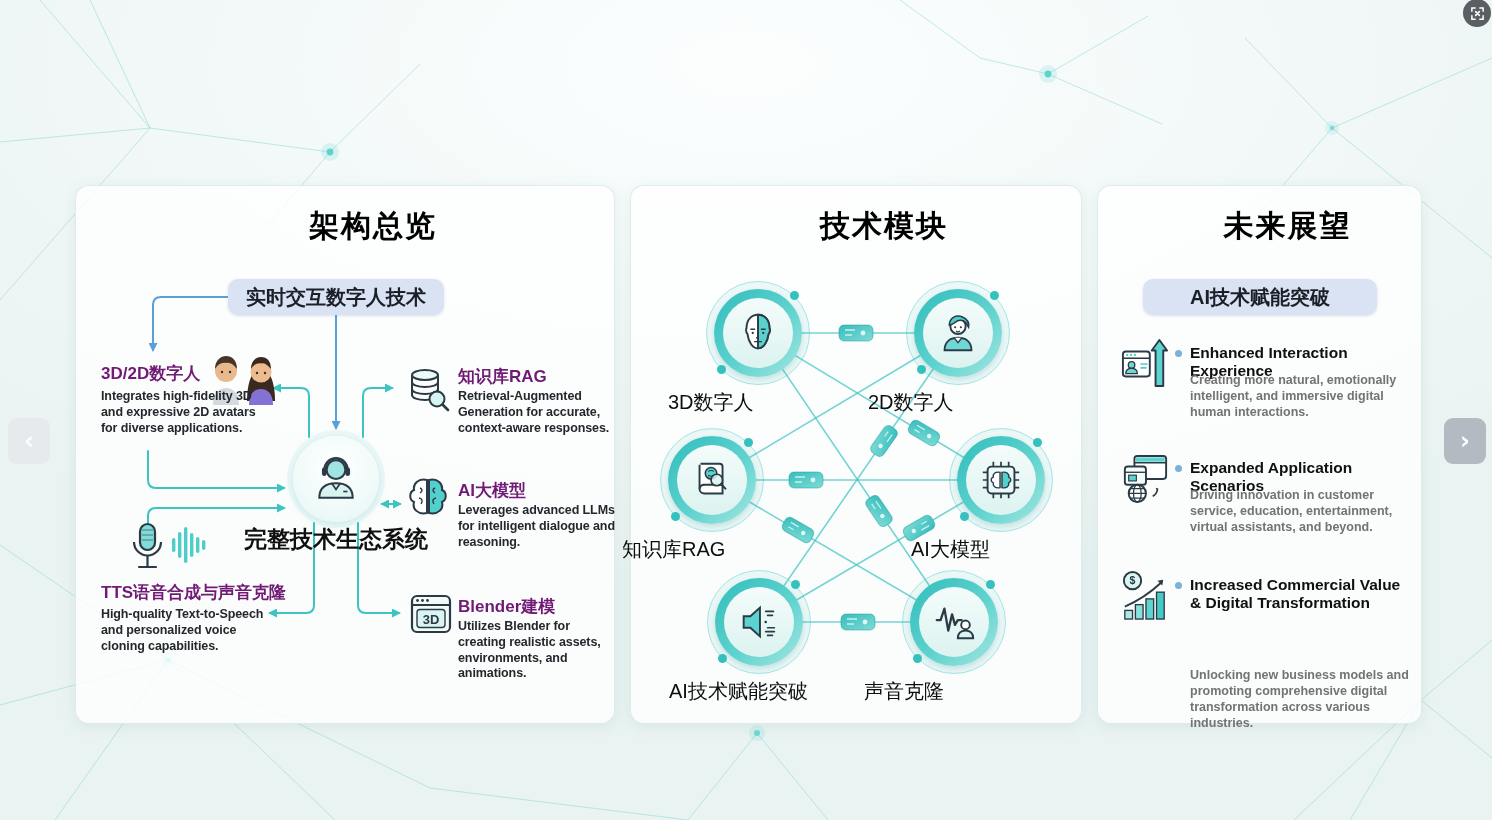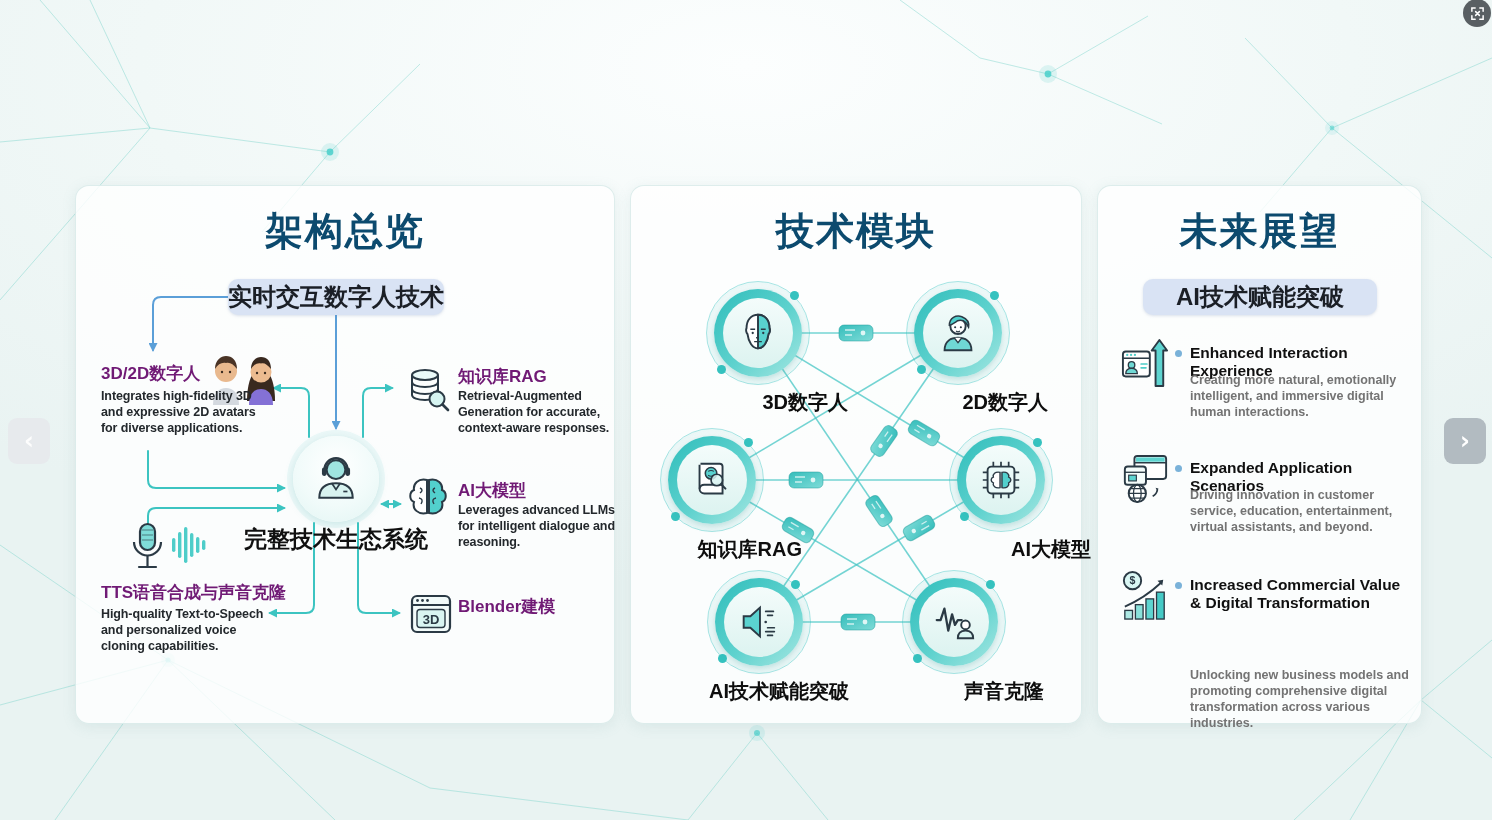--- a/index.html
+++ b/index.html
@@ -22,26 +22,26 @@
   
   .panel{
     position:absolute;z-index:3;border-radius:14px;
     background:rgba(255,255,255,0.80);
     border:1px solid rgba(195,222,220,0.55);
     box-shadow:0 3px 14px rgba(120,165,162,0.14);
   }
   .panel-title{
     position:absolute;top:20px;left:0;width:100%;text-align:center;
     font-family:"DejaVu Serif","Liberation Serif",serif;
-    font-size:38px;font-weight:900;letter-spacing:2px;color:#0c4a6e;
+    font-size:30px;font-weight:900;letter-spacing:2px;color:#000000;padding-left:28px;
   }
   .pill{
     position:absolute;border-radius:10px;background:#d9e3f4;
     display:flex;align-items:center;justify-content:center;
-    font-size:24px;font-weight:800;color:#1b1f26;
+    font-size:20px;font-weight:800;color:#1b1f26;
     box-shadow:0 1px 3px rgba(120,140,180,0.25);
   }
   .p-overview{left:75px;top:185px;width:538px;height:537px;}
   .p-modules{left:630px;top:185px;width:450px;height:537px;}
   .p-future{left:1097px;top:185px;width:323px;height:537px;}
   .abs{position:absolute;}
   .node-title{font-size:17px;font-weight:800;color:#701a75;white-space:nowrap;}
   .node-desc{font-size:12.5px;font-weight:600;line-height:1.26;color:#23282c;letter-spacing:-0.1px;}
   .hub-circle{
     position:absolute;left:217px;top:250px;width:86px;height:86px;border-radius:50%;
@@ -56,22 +56,22 @@
   .mod-ring-outer{position:absolute;inset:0;border-radius:50%;
     border:1.5px solid rgba(62,198,195,0.45);
     box-shadow:0 0 14px rgba(98,205,200,0.25) inset;}
   .mod-ring{position:absolute;inset:8px;border-radius:50%;
     background:linear-gradient(135deg,#2fbdbb 0%,#5fd2ce 55%,#a5e7e2 100%);
     box-shadow:0 2px 6px rgba(60,160,158,0.35);}
   .mod-disc{position:absolute;inset:17px;border-radius:50%;
     background:linear-gradient(180deg,#f4fcfb 0%,#dcf3f0 100%);
     display:flex;align-items:center;justify-content:center;}
   .mod-dot{position:absolute;width:9px;height:9px;border-radius:50%;background:#35c2bf;}
-  .mod-label{position:absolute;width:180px;text-align:right;
-    font-size:20px;font-weight:700;color:#0e0e0e;white-space:nowrap;}
+  .mod-label{position:absolute;width:180px;text-align:left;
+    font-size:20px;font-weight:400;color:#0e0e0e;white-space:nowrap;}
   
   .fut-icon{position:absolute;left:23px;width:48px;height:52px;}
   .fut-bullet{position:absolute;left:77px;width:7px;height:7px;border-radius:50%;background:#7ab2d9;}
   .fut-head{position:absolute;left:92px;width:224px;font-size:15.5px;font-weight:800;color:#101010;line-height:1.15;}
   .fut-desc{position:absolute;left:92px;width:220px;font-size:12.5px;font-weight:600;line-height:1.28;color:#737373;}
   
   .nav-btn{
     position:absolute;top:418px;width:42px;height:46px;border-radius:9px;z-index:5;
     display:flex;align-items:center;justify-content:center;border:none;cursor:pointer;
     color:#ffffff;font-size:24px;font-weight:700;font-family:"DejaVu Sans",sans-serif;
@@ -235,20 +235,21 @@
     <svg class="abs" style="left:332px;top:406px;" width="46" height="44" viewBox="0 0 46 44">
       <rect x="4" y="4" width="38" height="36" rx="5" fill="#f2fbfa" stroke="#2b3a45" stroke-width="2.2"></rect>
       <line x1="4" y1="13" x2="42" y2="13" stroke="#2b3a45" stroke-width="2"></line>
       <circle cx="9.5" cy="8.5" r="1.4" fill="#2b3a45"></circle>
         <circle cx="14.5" cy="8.5" r="1.4" fill="#2b3a45"></circle>
         <circle cx="19.5" cy="8.5" r="1.4" fill="#2b3a45"></circle>
       <rect x="9" y="17.5" width="28" height="18" rx="3" fill="#d9f5f2" stroke="#2b3a45" stroke-width="1.4"></rect>
       <text x="23" y="31.5" text-anchor="middle" font-size="13" font-weight="bold" fill="#2b3a45" font-family="Liberation Sans, sans-serif">3D</text>
     </svg>
     <div class="abs node-title" style="left:382px;top:409px;">Blender建模</div>
+    <div class="abs node-desc" style="left:382px;top:433px;width:160px;">Utilizes Blender for creating realistic assets, environments, and animations.</div>
   </section>
 
   <section class="panel p-modules">
     <div class="panel-title">技术模块</div>
 
     <svg class="abs" style="left:0;top:0;" width="450" height="537" viewBox="0 0 450 537">
       <defs>
         <linearGradient id="chipG" x1="0" y1="0" x2="1" y2="1">
           <stop offset="0" stop-color="#35bdbb"></stop>
             <stop offset="1" stop-color="#7fdcd8"></stop>

